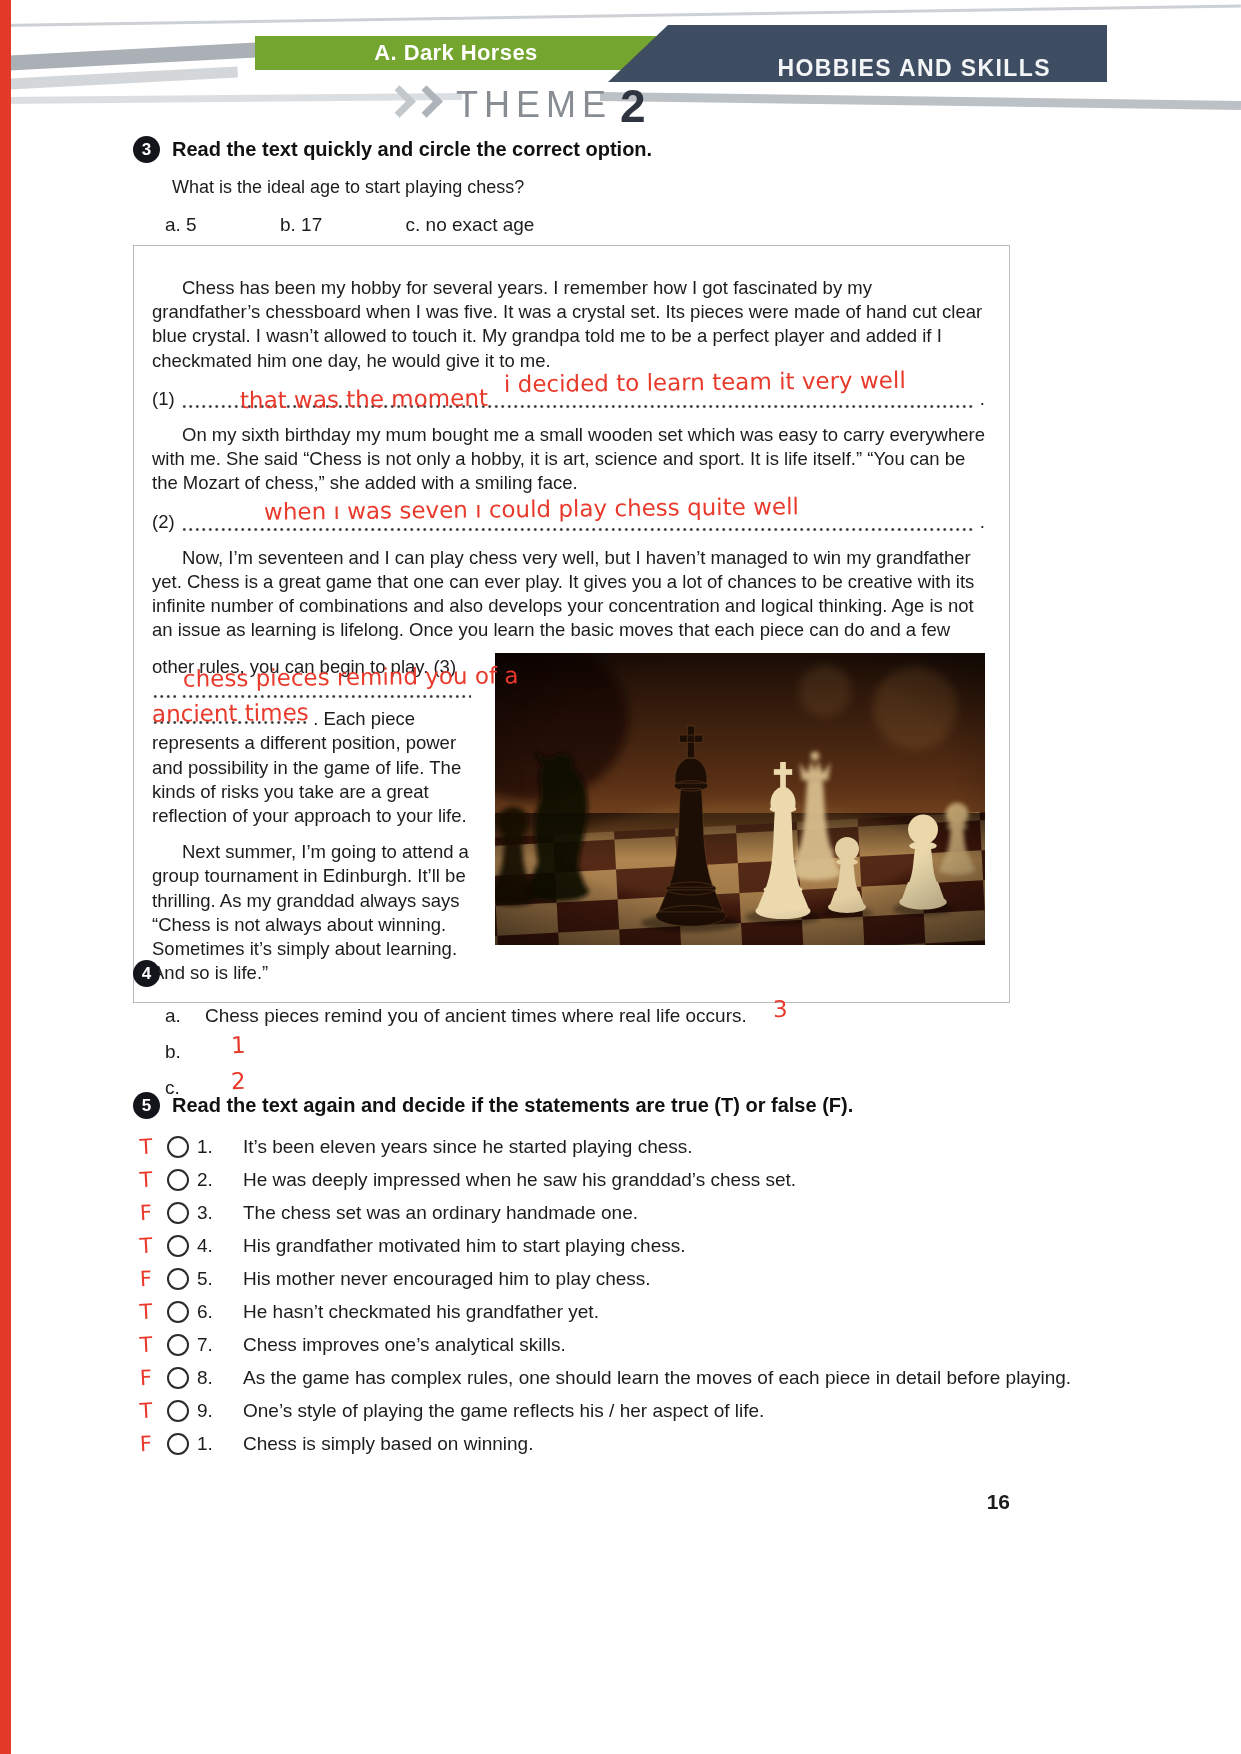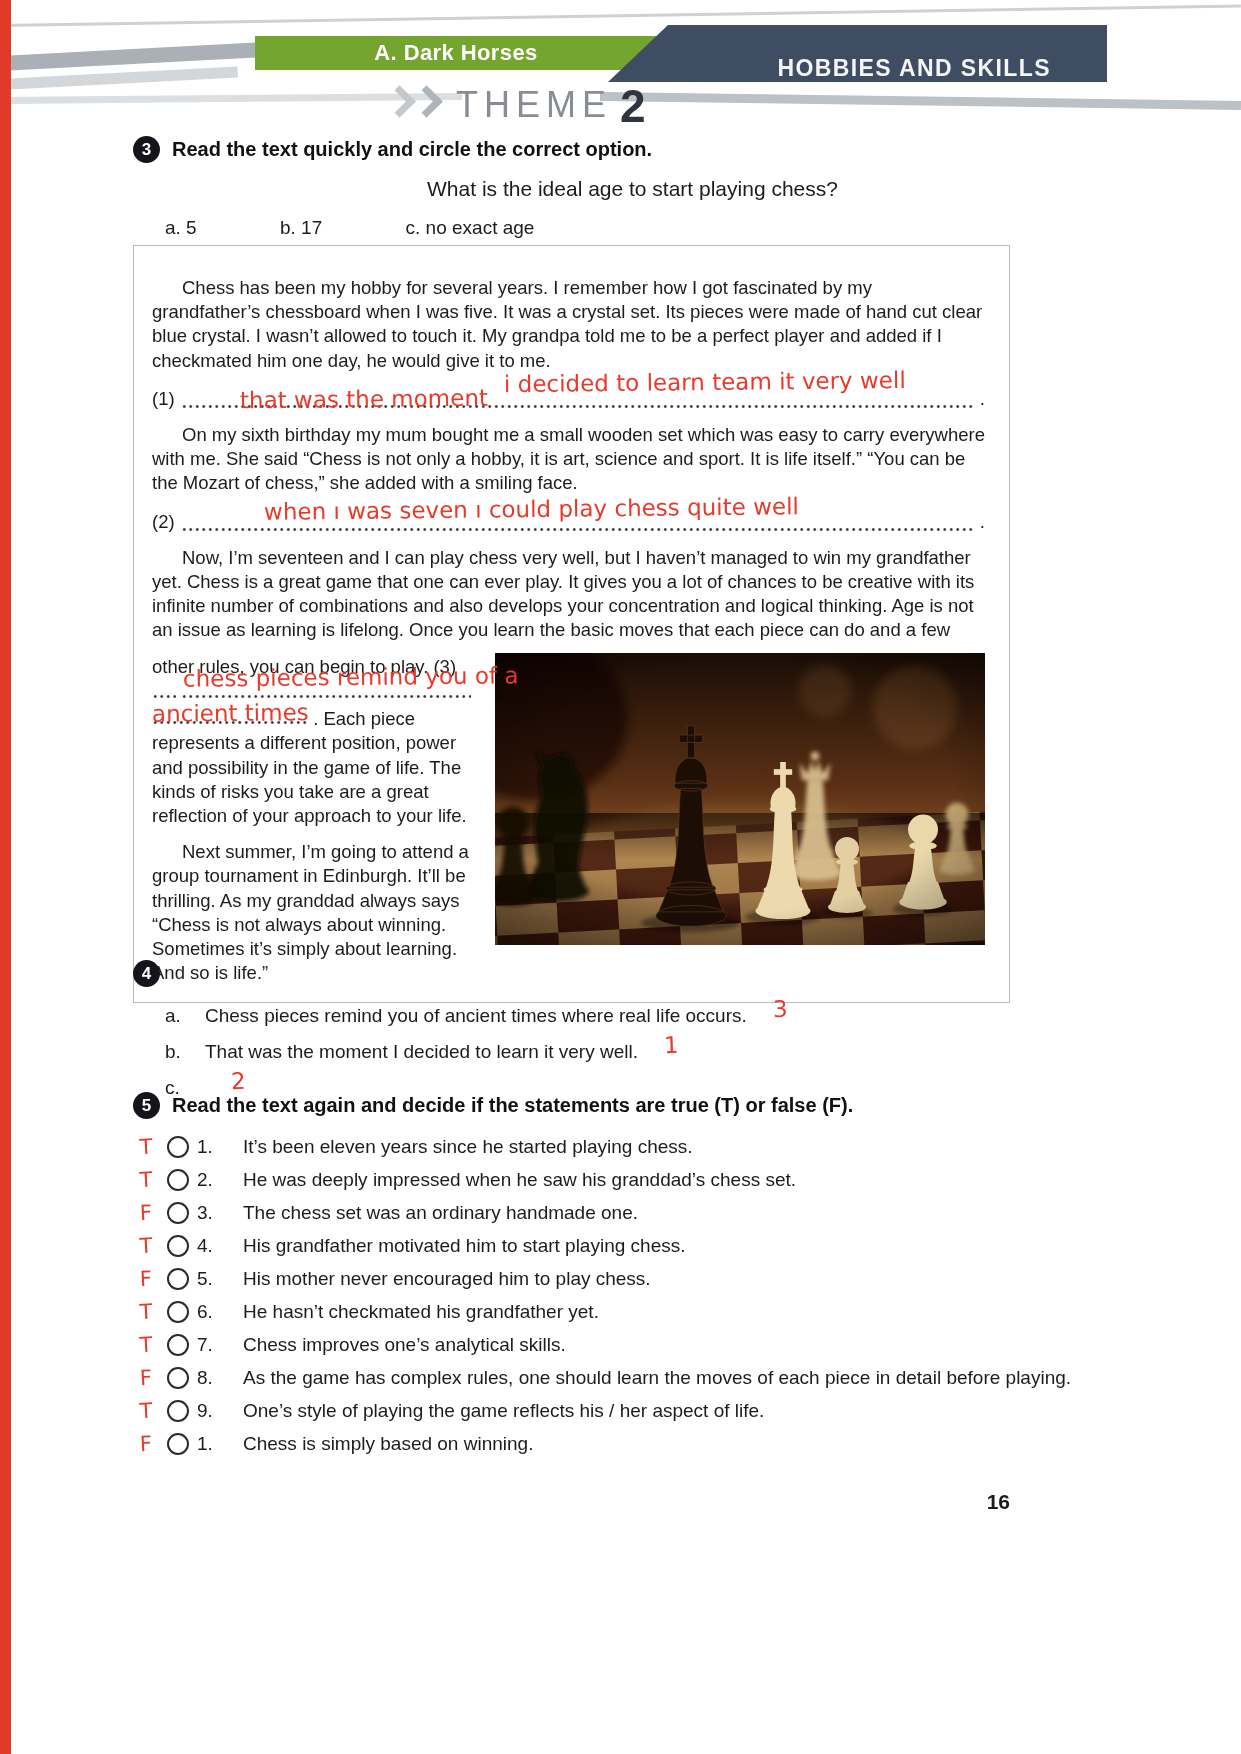--- a/index.html
+++ b/index.html
@@ -32,21 +32,21 @@
         transform:rotate(45deg);margin-right:4px;align-self:center;}
   .chev.c2{border-color:#aeb4ba;}
   .theme-word{font-size:36px;color:#878d93;letter-spacing:6px;margin:0 8px 0 14px;font-weight:500;}
   .theme-num{font-size:46px;font-weight:bold;color:#2e3440;position:relative;top:5px;}
   
   .ex-head{display:flex;align-items:center;font-weight:bold;font-size:20px;color:#111;}
   .badge{display:inline-flex;flex:0 0 auto;width:27px;height:27px;border-radius:50%;background:#14151b;color:#fff;
          font-weight:bold;font-size:17px;align-items:center;justify-content:center;margin-right:12px;}
   
   .ex3{position:absolute;left:133px;top:136px;width:960px;}
-  .ex3 .question{margin:14px 0 0 39px;font-size:21px;text-align:center;}
+  .ex3 .question{margin:14px 0 0 39px;font-size:18px;}
   .ex3 .options{margin:16px 0 15px 32px;font-size:19px;}
   .ex3 .opt{display:inline-block;margin-right:78px;}
   
   .passage-box{position:absolute;left:133px;top:245px;width:877px;box-sizing:border-box;
        border:1.5px solid #b8bcc0;padding:18px 24px 12px 18px;font-size:18.5px;line-height:1.31;background:#fff;}
   .para{margin:12px 0 4px;text-indent:30px;}
   .para.no-indent{text-indent:0;}
   .blank-line{display:flex;align-items:flex-end;height:34px;position:relative;margin:2px 0 10px;font-size:18.5px;}
   .b-label{line-height:1;padding-bottom:2px;}
   .dotfill{flex:1;height:22px;margin:0 6px 2px;
@@ -258,21 +258,20 @@
       <span class="badge">4</span>
     </div>
     <div class="items">
       <div class="item">
         <span class="letter">a.</span>
         <span>Chess pieces remind you of ancient times where real life occurs.</span>
         <span class="ex4-ans">3</span>
       </div>
       <div class="item">
         <span class="letter">b.</span>
-        <span>That was the moment I decided to learn it very well.</span>
         <span class="ex4-ans">1</span>
       </div>
       <div class="item">
         <span class="letter">c.</span>
         <span class="ex4-ans">2</span>
       </div>
     </div>
   </section>
 
   <section class="ex5">

